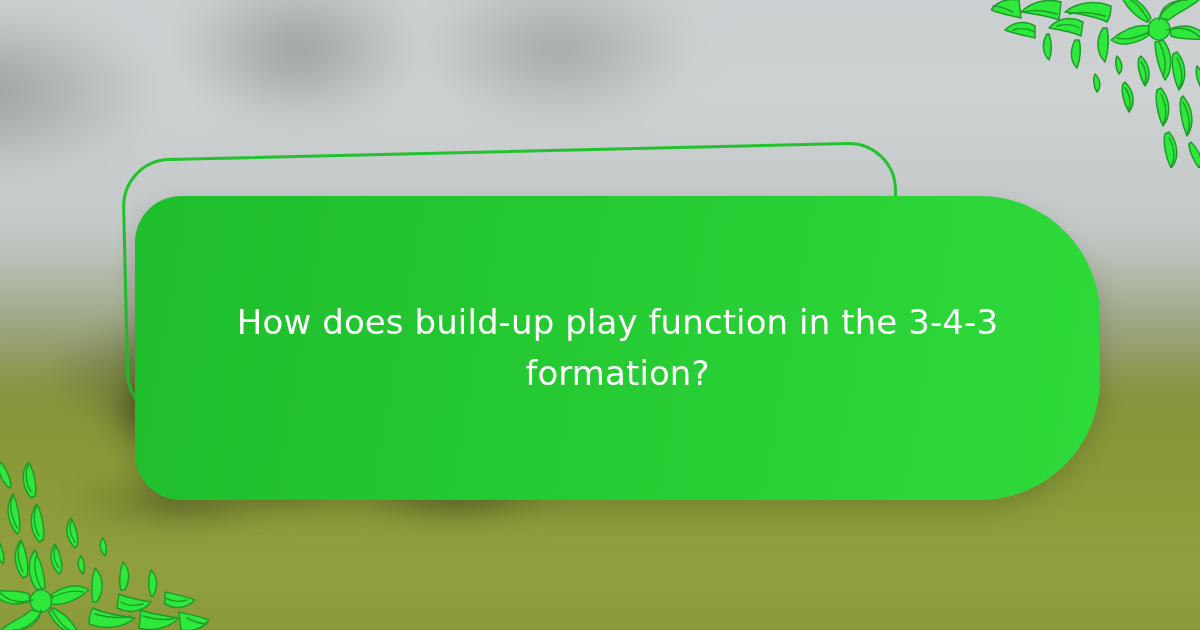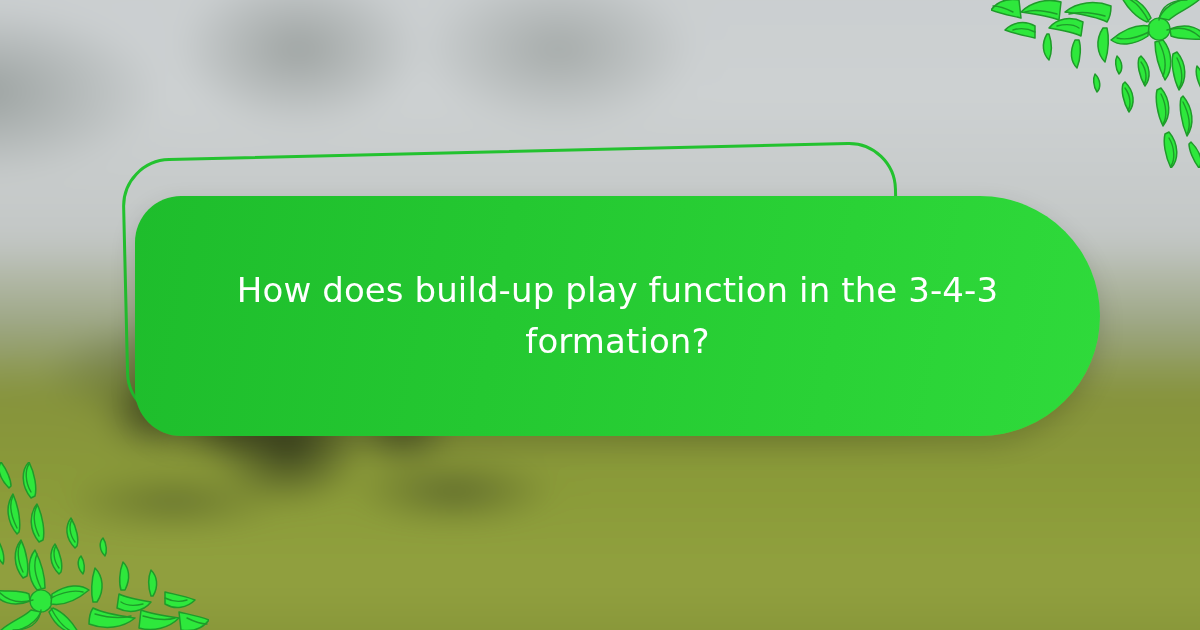--- a/index.html
+++ b/index.html
@@ -64,21 +64,21 @@
     border:3px solid #23c22f;
     border-radius:48px 48px 48px 48px;
     transform: rotate(-1.35deg);
     background:transparent;
   }
 
   
   .card-fill {
     position:absolute;
     left:135px; top:196px;
-    width:965px; height:240px;
+    width:965px; height:304px;
     border-radius:46px 120px 120px 46px;
     background:linear-gradient(100deg, #1ebd2c 0%, #24c831 38%, #2ad236 72%, #2fda3b 100%);
     box-shadow:0 10px 26px rgba(0,0,0,.16);
     display:flex;
     align-items:center;
     justify-content:center;
   }
 
   .headline {
     width:820px;

